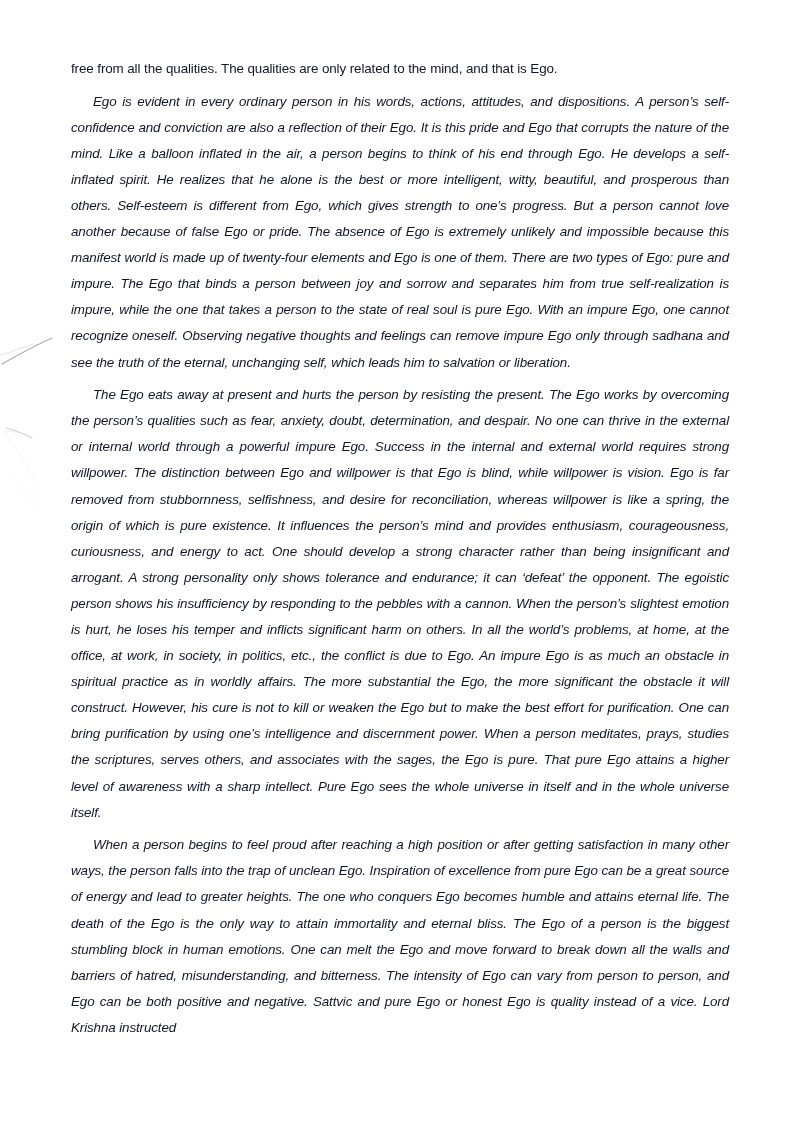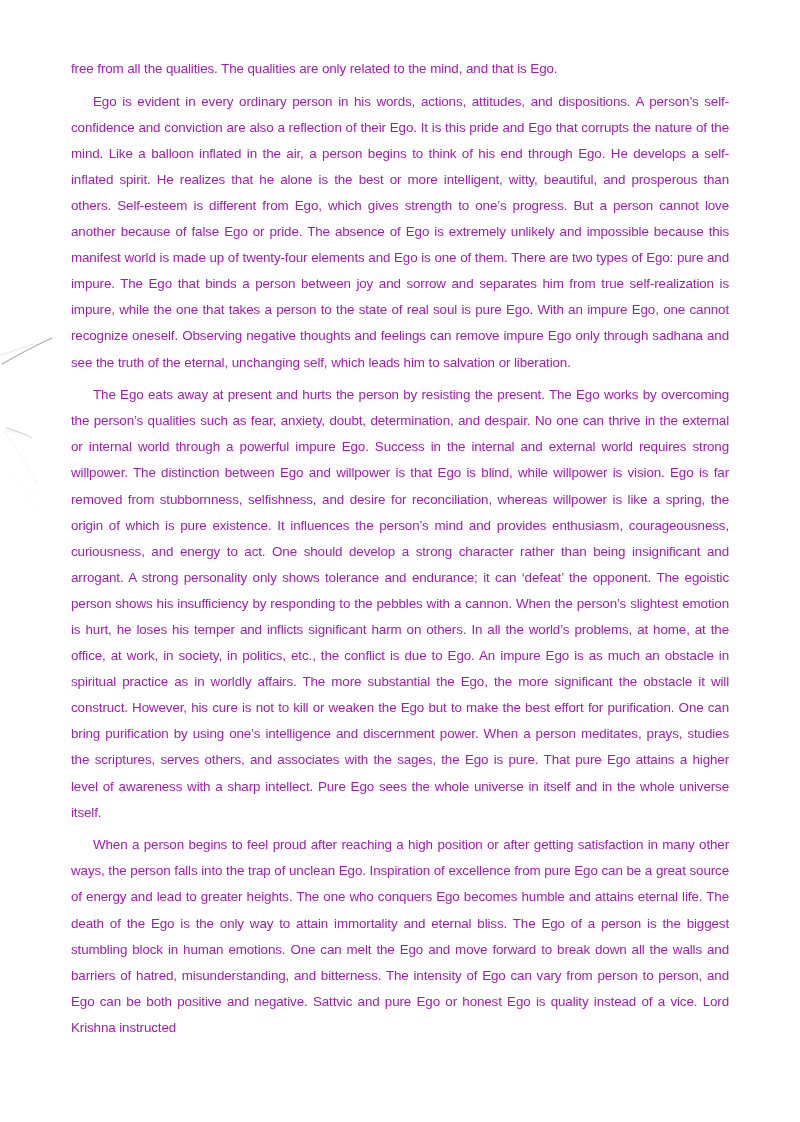--- a/index.html
+++ b/index.html
@@ -23,32 +23,33 @@
   .text-column {
     position: absolute;
     left: 71px;
     top: 56px;
     width: 658px;
   }
   .para {
     margin: 0;
     font-size: 13.4px;
     line-height: 26.1px;
-    color: #a21caf;
+    color: #0f172a;
     text-align: justify;
     text-justify: inter-word;
     letter-spacing: -0.12px;
     word-spacing: 0.1px;
     hyphens: none;
   }
   .para + .para {
     margin-top: 6.5px;
   }
   .para.indented {
     text-indent: 22px;
+    font-style: italic;
   }
   
   .margin-artifacts {
     position: absolute;
     left: 0;
     top: 0;
     width: 110px;
     height: 1122px;
     pointer-events: none;
   }

